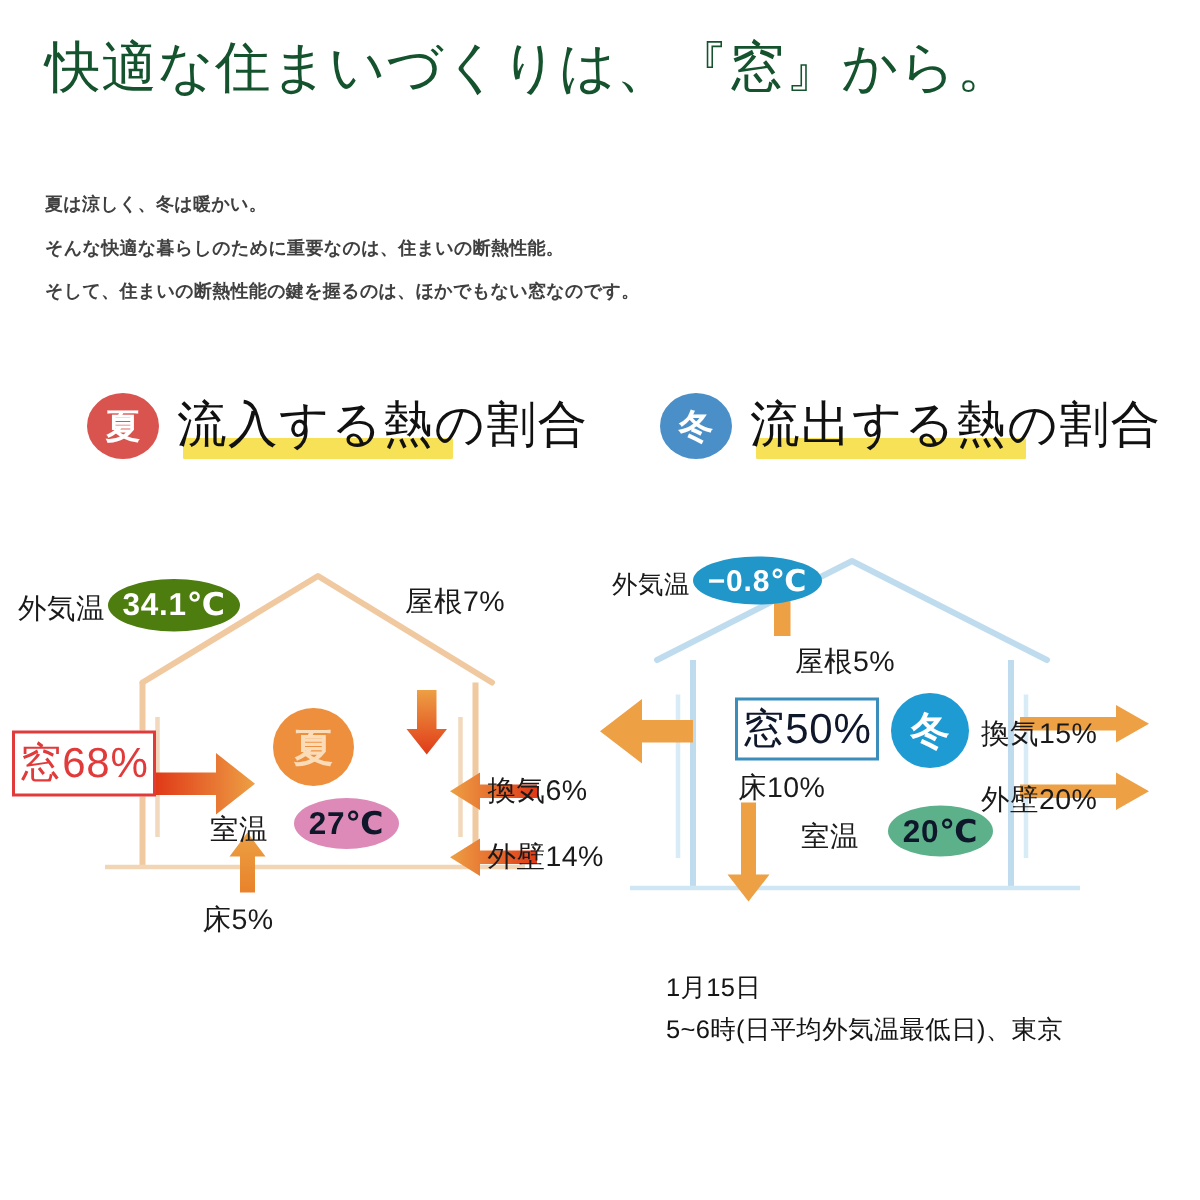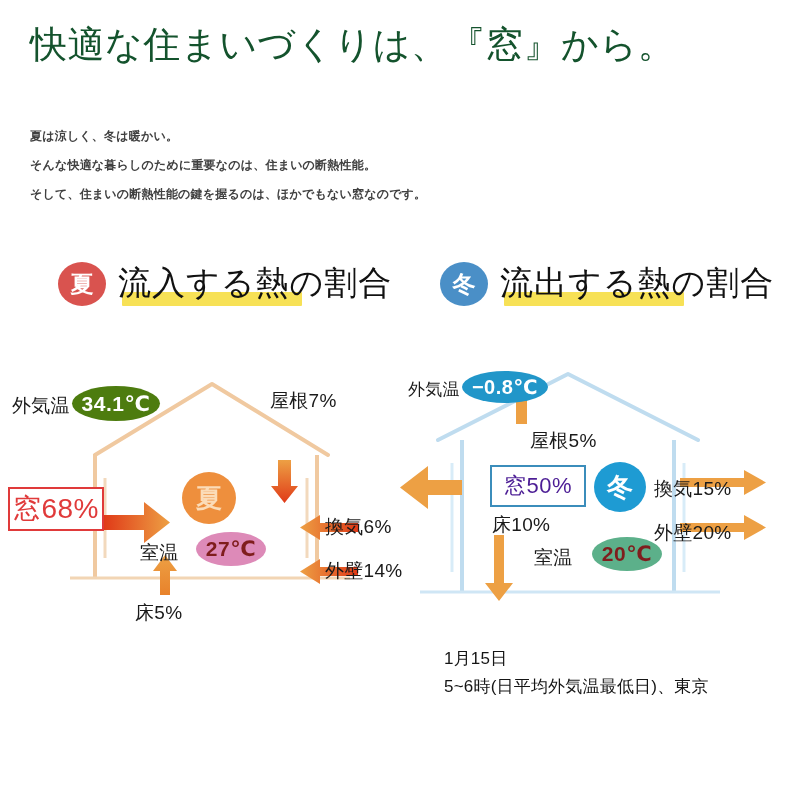--- a/index.html
+++ b/index.html
@@ -77,22 +77,22 @@
 
   .winbox {
     position: absolute; display: flex; align-items: center; justify-content: center;
     background: #ffffff; white-space: nowrap;
   }
   .winbox.summer {
     border: 2.5px solid #e03a3a; color: #e03a3a;
     font-size: 28px; letter-spacing: 0.5px;
   }
   .winbox.winter {
-    border: 2.5px solid #3b8dbb; color: #4c1d95;
-    font-size: 22px; letter-spacing: 0.5px; text-align: center;
+    border: 2.5px solid #3b8dbb; color: #0f172a;
+    font-size: 28px; letter-spacing: 0.5px; text-align: center;
   }
 
   
   .caption { position: absolute; }
   .caption.summer { left: 32px; top: 645px; }
   .caption.winter { left: 444px; top: 645px; }
   .cap-line {
     font-size: 17px; line-height: 28px; color: #151515;
     white-space: nowrap; letter-spacing: 0.2px;
   }
@@ -174,21 +174,21 @@
     <div class="lbl" style="left:12px; top:33px;">外気温</div>
     <div class="pill" style="left:72px; top:26px; width:88px; height:35px; background:#4d7c0f; font-size:21px;">34.1℃</div>
 
     <div class="lbl" style="left:270px; top:28px;">屋根7%</div>
 
     <div class="winbox summer" style="left:8px; top:127px; width:96px; height:44px;">窓68%</div>
 
     <div class="circ" style="left:182px; top:112px; width:54px; height:52px; background:#ee8f3d; color:#fbdcb8; font-size:26px;">夏</div>
 
     <div class="lbl" style="left:140px; top:180px;">室温</div>
-    <div class="pill" style="left:196px; top:172px; width:70px; height:34px; background:#dd8ab8; color:#7f1d1d; font-size:21px;">27℃</div>
+    <div class="pill" style="left:196px; top:172px; width:70px; height:34px; background:#dd8ab8; color:#0f172a; font-size:21px;">27℃</div>
 
     <div class="lbl" style="left:325px; top:154px;">換気6%</div>
 
     <div class="lbl" style="left:325px; top:198px;">外壁14%</div>
 
     <div class="lbl" style="left:135px; top:240px;">床5%</div>
   </div>
 
   <div class="panel winter">
 
@@ -231,21 +231,21 @@
 
     <div class="circ" style="left:194px; top:102px; width:52px; height:50px; background:#1e9bd3; color:#ffffff; font-size:26px;">冬</div>
 
     <div class="lbl" style="left:254px; top:116px;">換気15%</div>
 
     <div class="lbl" style="left:254px; top:160px;">外壁20%</div>
 
     <div class="lbl" style="left:92px; top:152px;">床10%</div>
 
     <div class="lbl" style="left:134px; top:185px;">室温</div>
-    <div class="pill" style="left:192px; top:177px; width:70px; height:34px; background:#5cb08a; color:#7f1d1d; font-size:21px;">20℃</div>
+    <div class="pill" style="left:192px; top:177px; width:70px; height:34px; background:#5cb08a; color:#0f172a; font-size:21px;">20℃</div>
   </div>
 
   <div class="caption winter">
     <div class="cap-line">1月15日</div>
     <div class="cap-line">5~6時(日平均外気温最低日)、東京</div>
   </div>
 
 </div>
 
 </body></html>

